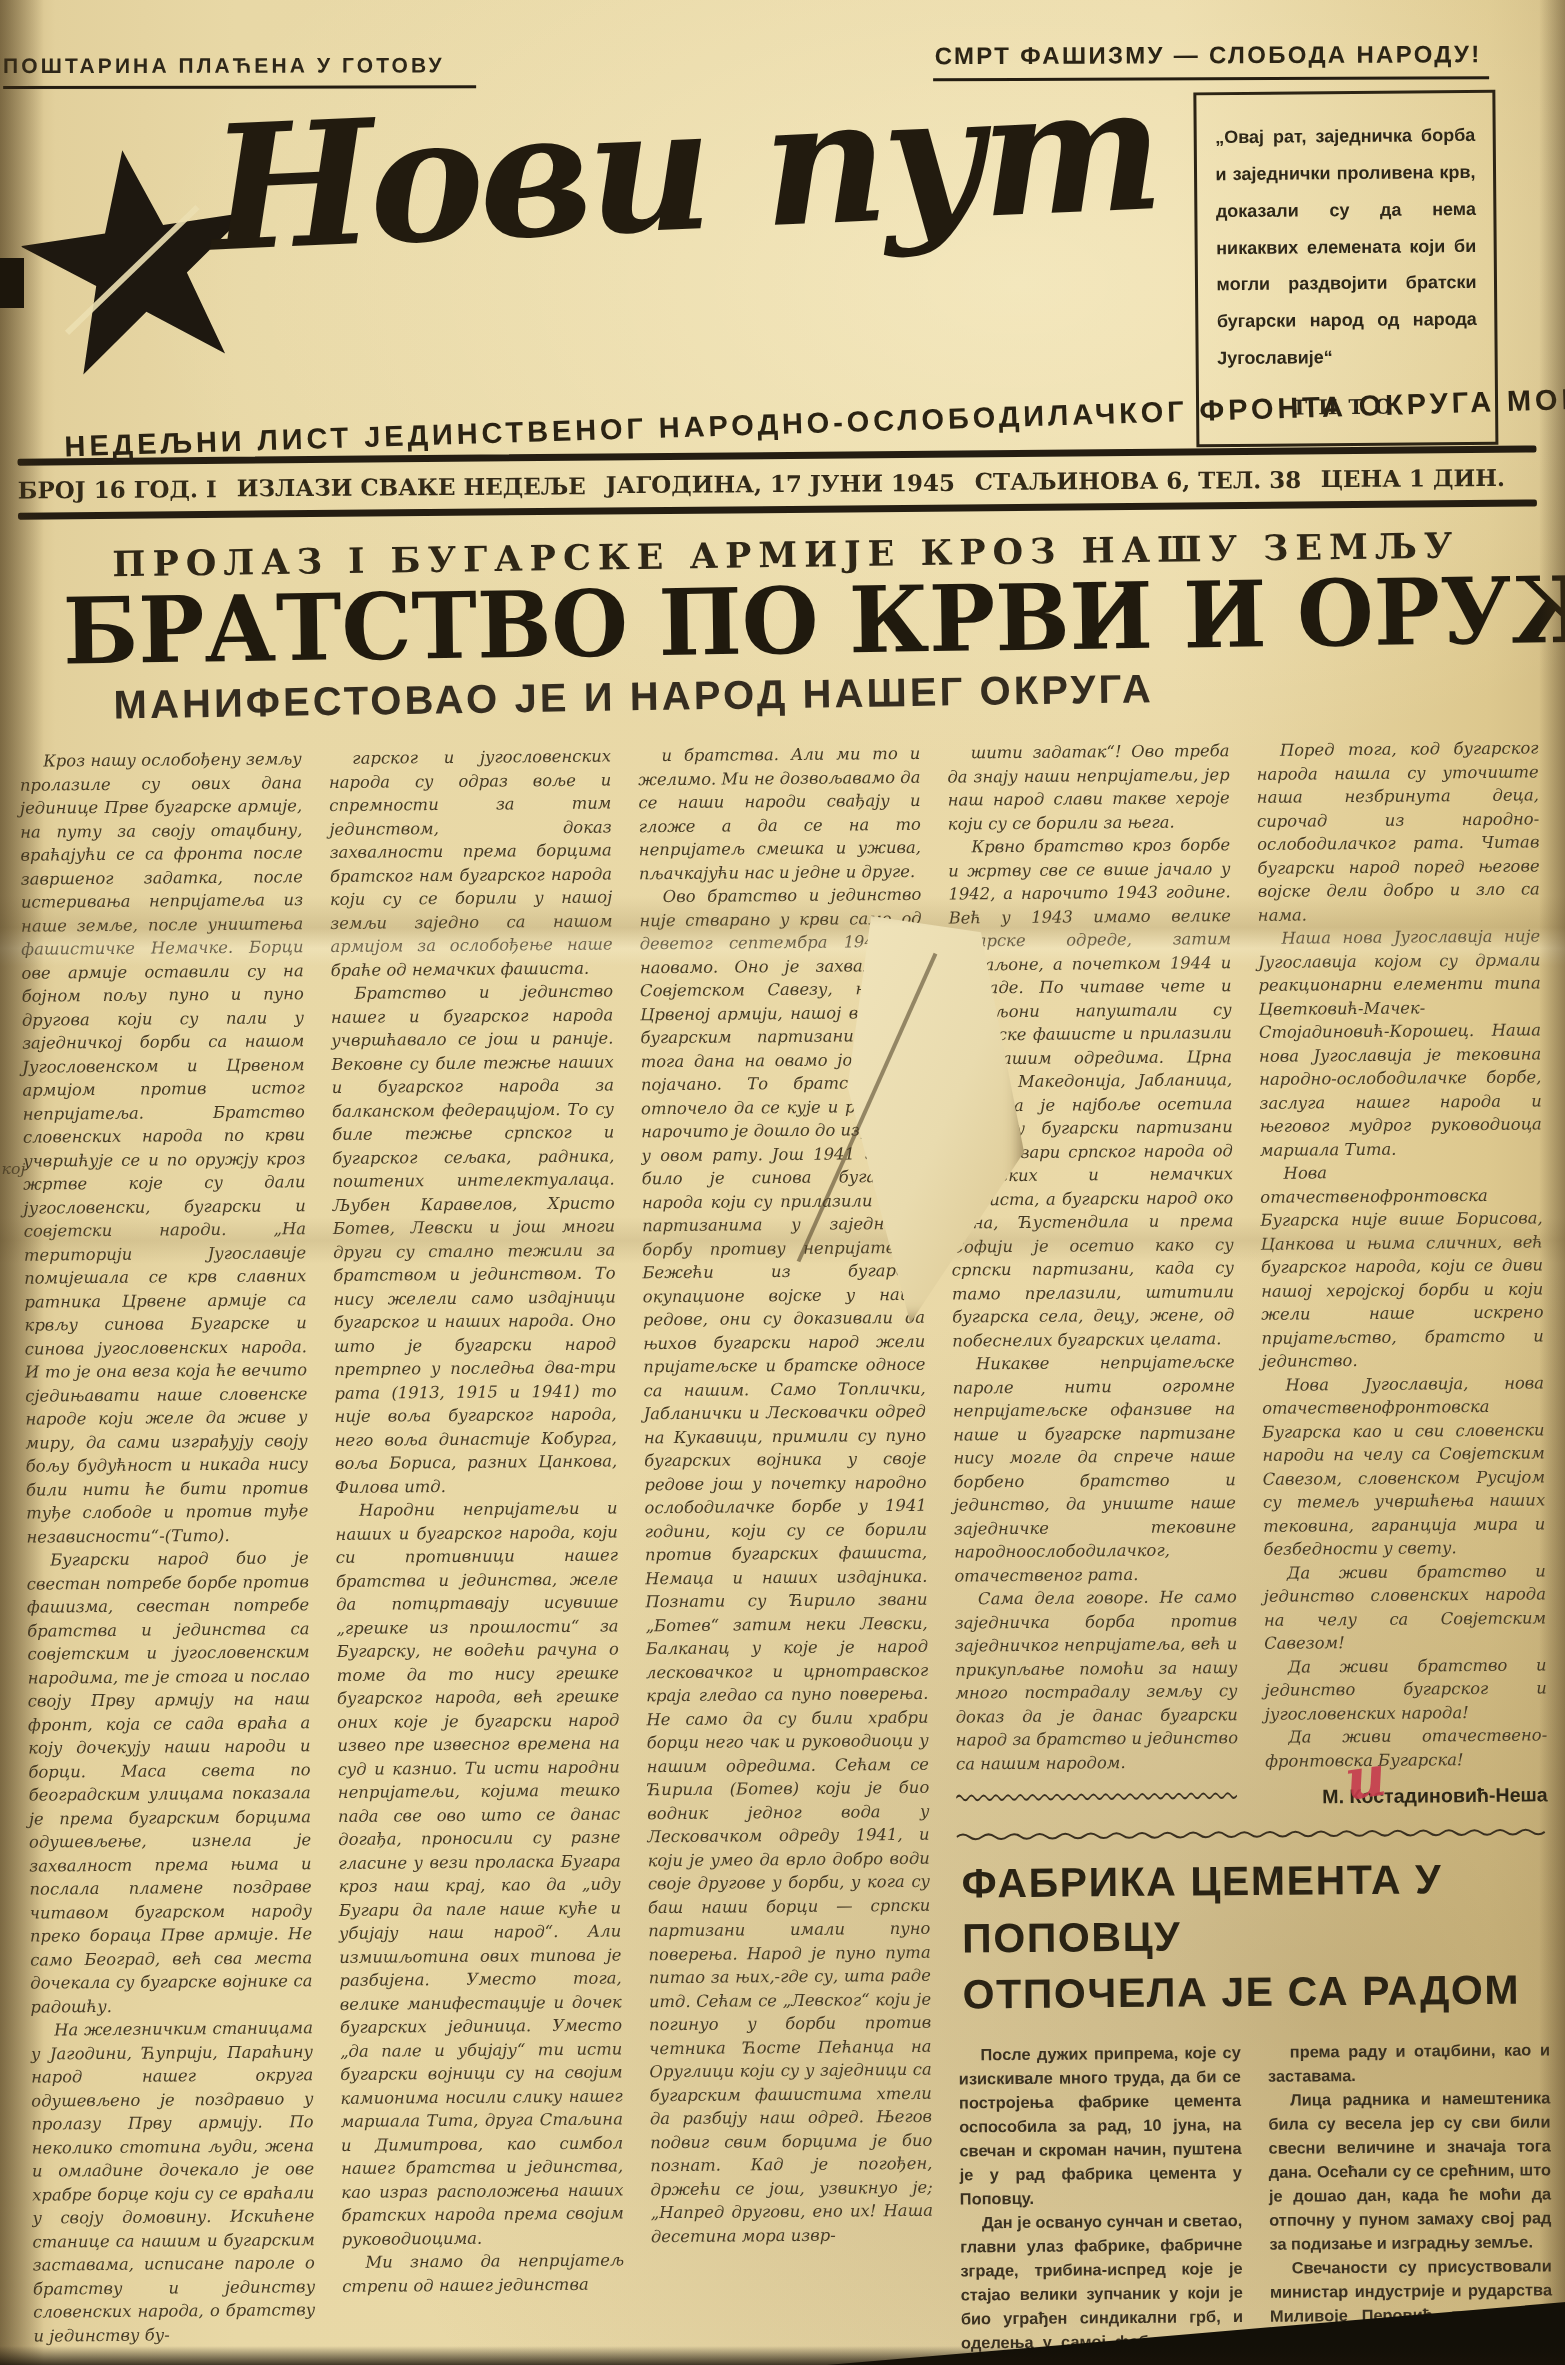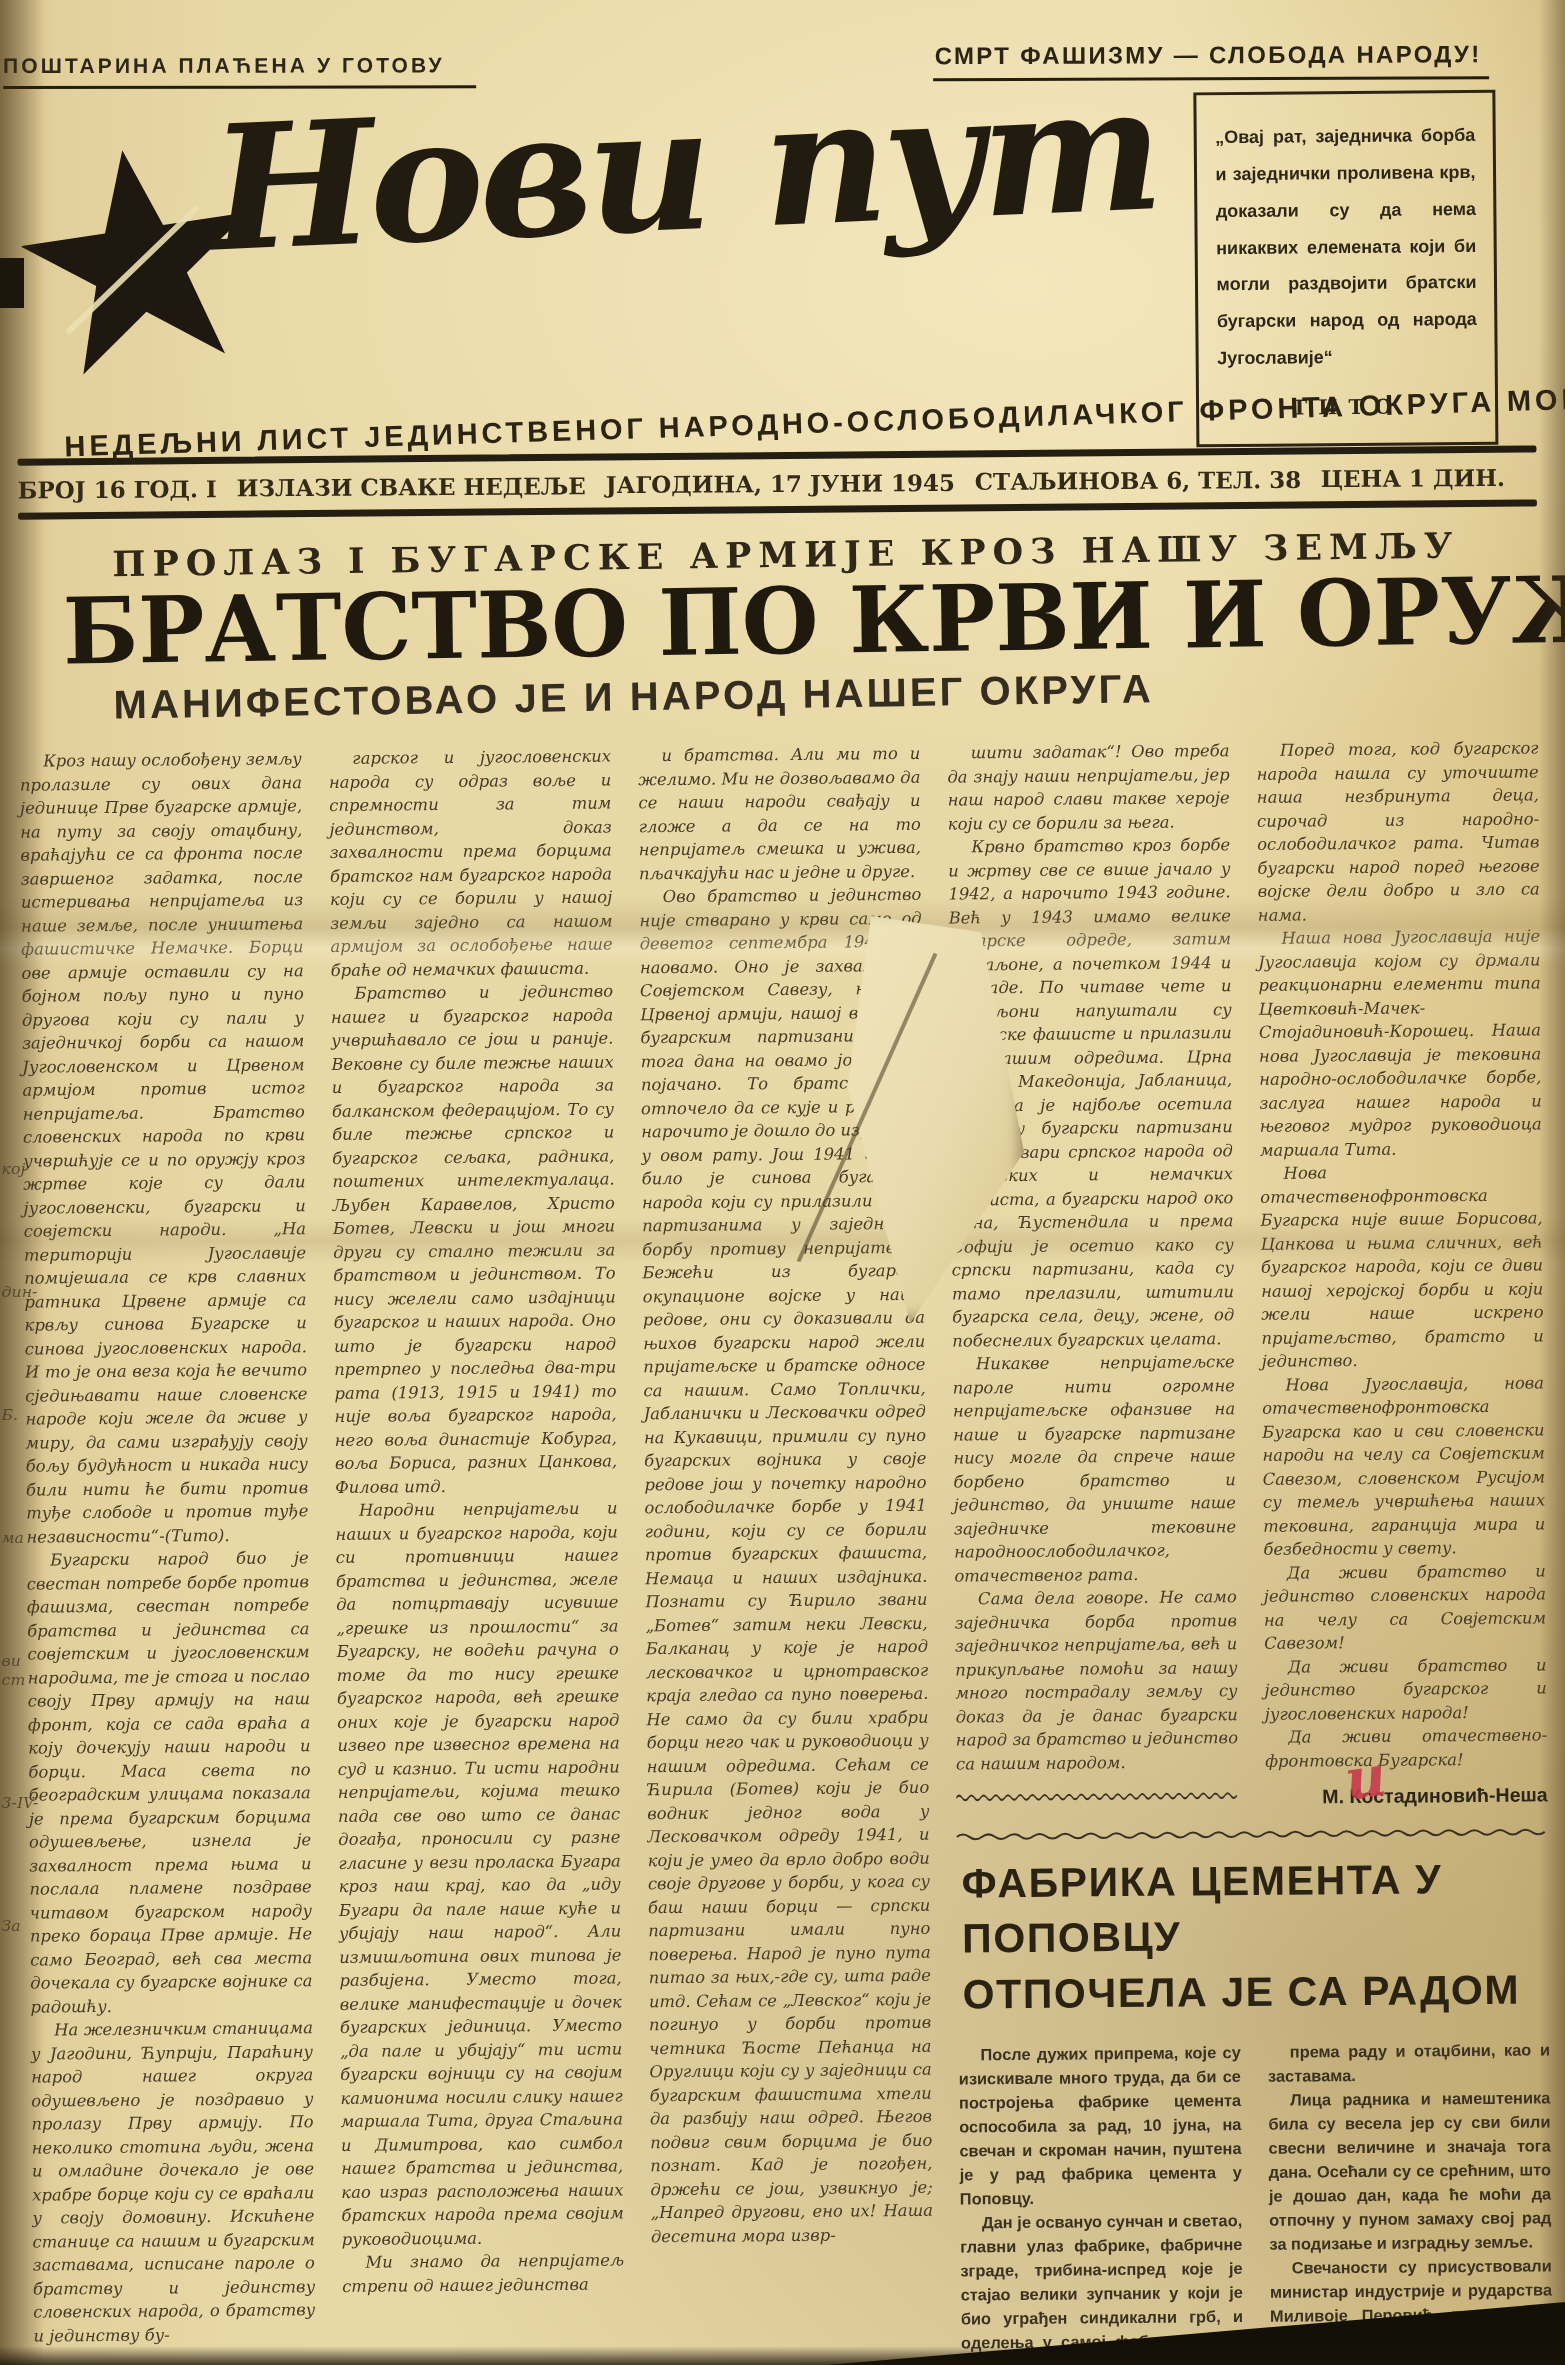--- a/index.html
+++ b/index.html
@@ -82,21 +82,21 @@
     box-shadow:inset -4.7px -6.3px 14px rgba(90,70,35,.5);}
   .fold-line{position:absolute;left:865px;top:939px;width:3.9px;height:337px;background:#4a3c22;transform:rotate(24deg);opacity:.55;pointer-events:none;}
   .spine{position:absolute;left:0;top:0;width:44px;height:2366px;background:linear-gradient(90deg,rgba(60,45,20,.55),rgba(60,45,20,0));pointer-events:none;}
   .blackblock{position:absolute;left:0;top:258px;width:23.5px;height:50px;background:#1c160c;}
   .corner-br{position:absolute;right:0;bottom:0;width:751px;height:78px;background:#131008;
     clip-path:polygon(0 100%,100% 18%,100% 100%);}
   .bottom-edge{position:absolute;left:0;bottom:0;width:1566px;height:20.4px;background:linear-gradient(0deg,rgba(25,18,8,.85),rgba(25,18,8,0));}
   .right-edge{position:absolute;right:0;top:0;width:27px;height:2366px;background:linear-gradient(270deg,rgba(70,52,24,.45),rgba(70,52,24,0));pointer-events:none;}
   .red-mark{position:absolute;right:180px;top:1744px;font-family:"DejaVu Serif",serif;font-style:italic;font-weight:bold;
     font-size:56px;color:#c63b4d;transform:rotate(-8deg);opacity:.9;}
-  .fragments{position:absolute;left:1.6px;top:1159px;width:45px;display:flex;flex-direction:column;gap:104px;
+  .fragments{position:absolute;left:1.6px;top:1159px;width:45px;display:flex;flex-direction:row;gap:80px;
     font-style:italic;font-size:15.7px;color:#4a3e26;opacity:.85;overflow:hidden;}
 </style>
 </head>
 <body>
 
 <div class="page">
   <div class="sheet">
 
     <div class="topbar">
       <div class="postage">ПОШТАРИНА ПЛАЋЕНА У ГОТОВУ</div>

